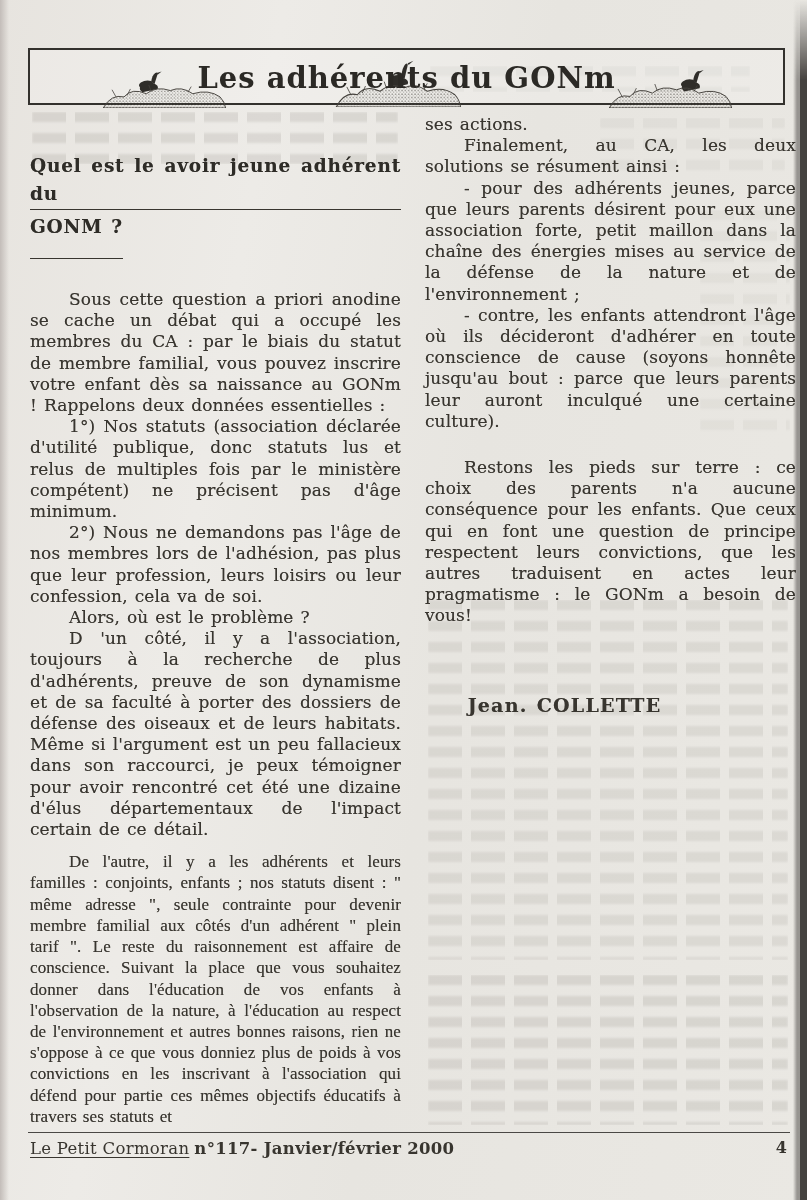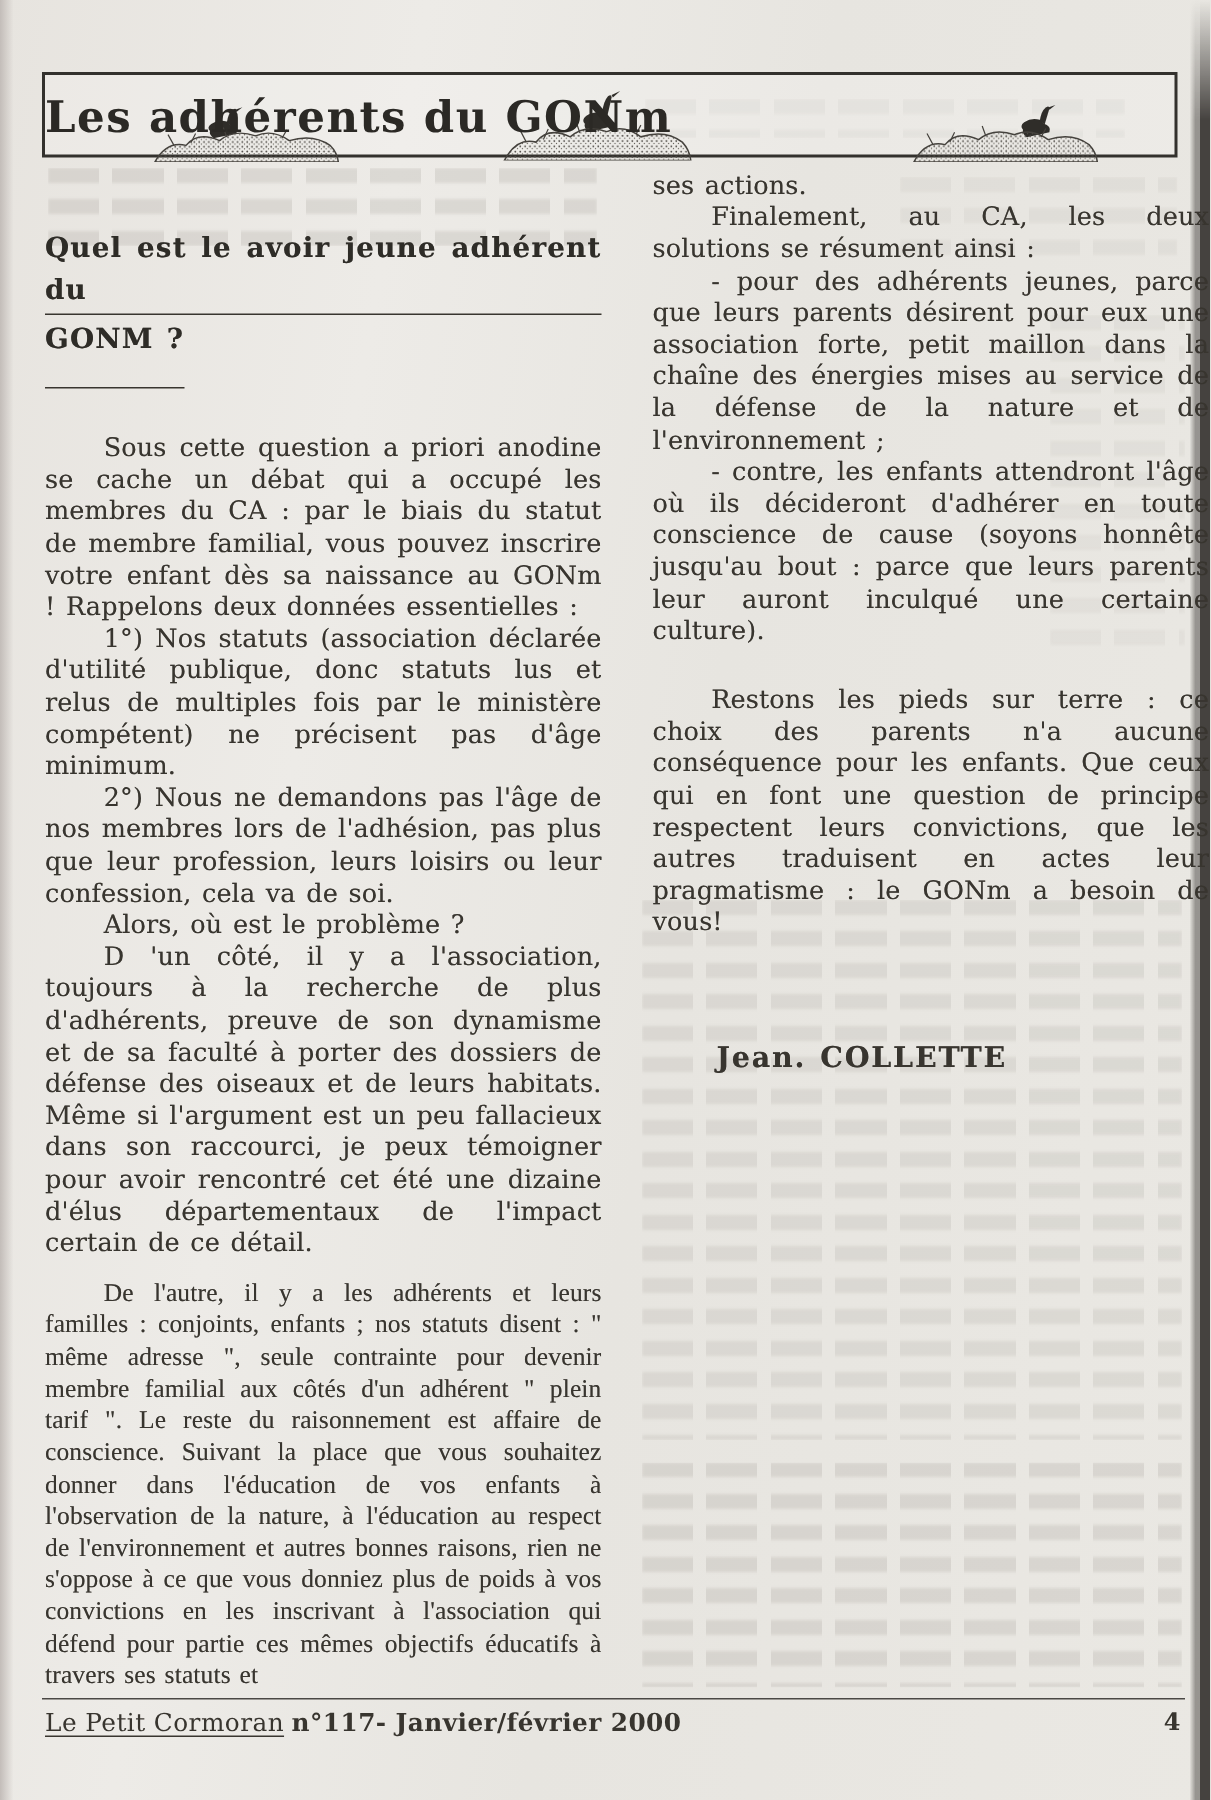--- a/index.html
+++ b/index.html
@@ -17,33 +17,33 @@
     -webkit-mask-image:linear-gradient(to bottom,transparent 0,#000 80px);
     mask-image:linear-gradient(to bottom,transparent 0,#000 80px);}
   
   .bleed{position:absolute;filter:blur(1.1px);z-index:1;
     background:repeating-linear-gradient(to bottom,rgba(128,122,114,.38) 0 10px,transparent 10px 21px);
     -webkit-mask-image:repeating-linear-gradient(90deg,#000 0 34px,transparent 34px 43px);
     mask-image:repeating-linear-gradient(90deg,#000 0 34px,transparent 34px 43px);}
   
   .masthead{position:absolute;left:28px;top:48px;width:753px;height:53px;
     border:2px solid #33312d;z-index:2;background:rgba(255,255,255,.18);}
-  .masthead-title{text-align:left;font-size:29px;font-weight:bold;
+  .masthead-title{text-align:center;font-size:29px;font-weight:bold;
     letter-spacing:1px;padding-top:11px;color:#2b2925;position:relative;z-index:3;}
   .rocks{position:absolute;z-index:2;}
   .rocks svg{display:block;width:100%;height:100%;}
   .rocks-left{left:70px;bottom:-5px;width:128px;height:46px;}
   .rocks-center{left:303px;bottom:-4px;width:130px;height:56px;}
   .rocks-right{left:576px;bottom:-5px;width:128px;height:48px;}
   
   .col{position:absolute;width:371px;font-size:17px;line-height:21.2px;
     text-align:justify;letter-spacing:.1px;word-spacing:1.5px;z-index:2;
     text-shadow:0 0 .4px rgba(56,53,47,.55);}
   .col-left{left:30px;top:152px;}
-  .col-right{left:435px;top:114px;}
+  .col-right{left:425px;top:114px;}
   .heading{font-size:18.5px;font-weight:bold;line-height:28px;
     letter-spacing:.8px;margin:0 0 30px 0;color:#2e2c27;}
   .h-line1{display:block;text-align:justify;text-align-last:justify;
     border-bottom:1.6px solid #38352f;padding-bottom:1px;}
   .h-line2{display:inline-block;border-bottom:1.6px solid #38352f;
     padding-bottom:17px;margin-top:3px;}
   p{margin:0;text-indent:2.3em;}
   p.no-indent{text-indent:0;}
   p.gap{margin-top:11px;font-family:Liberation Serif, serif;}
   p.gap-lg{margin-top:25px;}

